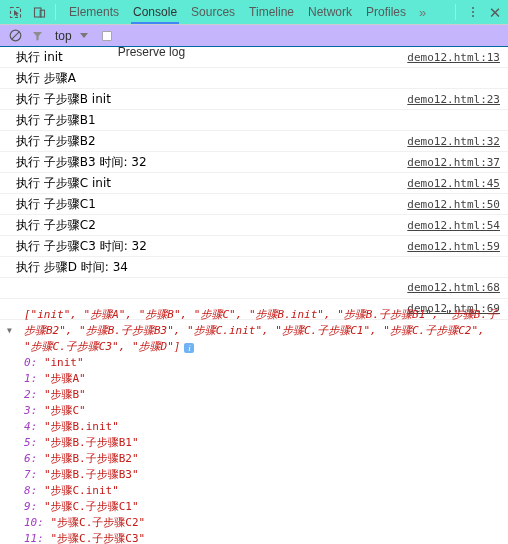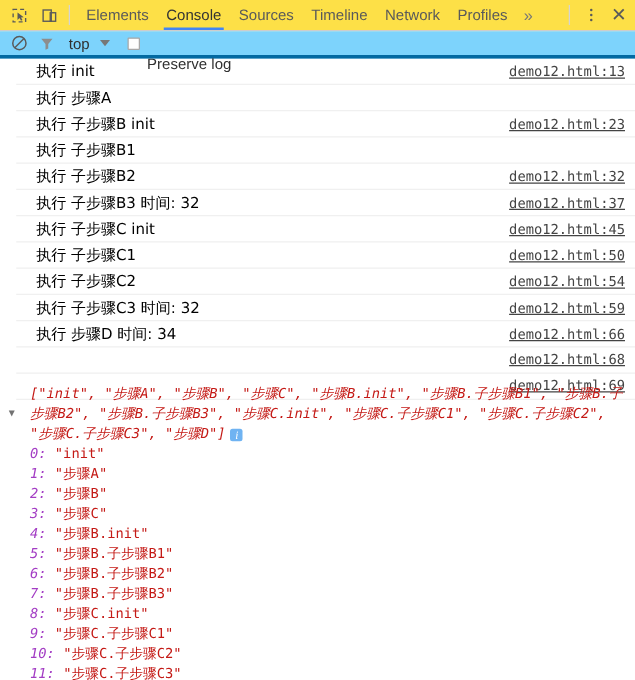--- a/index.html
+++ b/index.html
@@ -16,21 +16,21 @@
     color: #333333;
     -webkit-font-smoothing: antialiased;
   }
 
   
   .tabbar {
     display: flex;
     align-items: center;
     height: 25px;
     border-bottom: 1px solid #cdcdcd;
-    background: #fde047;
+    background: #5eead4;
     box-sizing: border-box;
     padding-left: 3px;
   }
   .tool-icon {
     width: 24px;
     height: 24px;
     display: flex;
     align-items: center;
     justify-content: center;
     flex: 0 0 auto;
@@ -113,22 +113,22 @@
     font-size: 15px;
     color: #5a5a5a;
     line-height: 1;
   }
 
   
   .filterbar {
     display: flex;
     align-items: center;
     height: 22px;
-    border-bottom: 3px solid #0369a1;
-    background: #7dd3fc;
+    border-bottom: 1px solid #0369a1;
+    background: #c4b5fd;
     box-sizing: border-box;
     padding-left: 4px;
   }
   .fb-icon {
     width: 22px;
     height: 20px;
     display: flex;
     align-items: center;
     justify-content: center;
   }
@@ -167,21 +167,20 @@
   }
   .log-row {
     display: flex;
     align-items: baseline;
     height: 21px;
     box-sizing: border-box;
     border-bottom: 1px solid #f0f0f0;
     padding-left: 16px;
     padding-right: 8px;
     overflow: hidden;
-    margin-left: 13px;
   }
   .log-msg {
     font-family: "DejaVu Sans", "Liberation Sans", sans-serif;
     font-size: 12px;
     color: #000000;
     white-space: nowrap;
     line-height: 20px;
   }
   .log-link {
     margin-left: auto;
@@ -341,21 +340,20 @@
   <div class="log-row">
     <span class="log-msg">执行 子步骤C2</span>
     <span class="log-link">demo12.html:54</span>
   </div>
   <div class="log-row">
     <span class="log-msg">执行 子步骤C3 时间: 32</span>
     <span class="log-link">demo12.html:59</span>
   </div>
   <div class="log-row">
     <span class="log-msg">执行 步骤D 时间: 34</span>
-    <span class="log-link">demo12.html:66</span>
   </div>
   <div class="log-row">
     <span class="log-link">demo12.html:68</span>
   </div>
   <div class="log-row">
     <span class="log-msg"></span>
     <span class="log-link">demo12.html:69</span>
   </div>
 </div>
 

